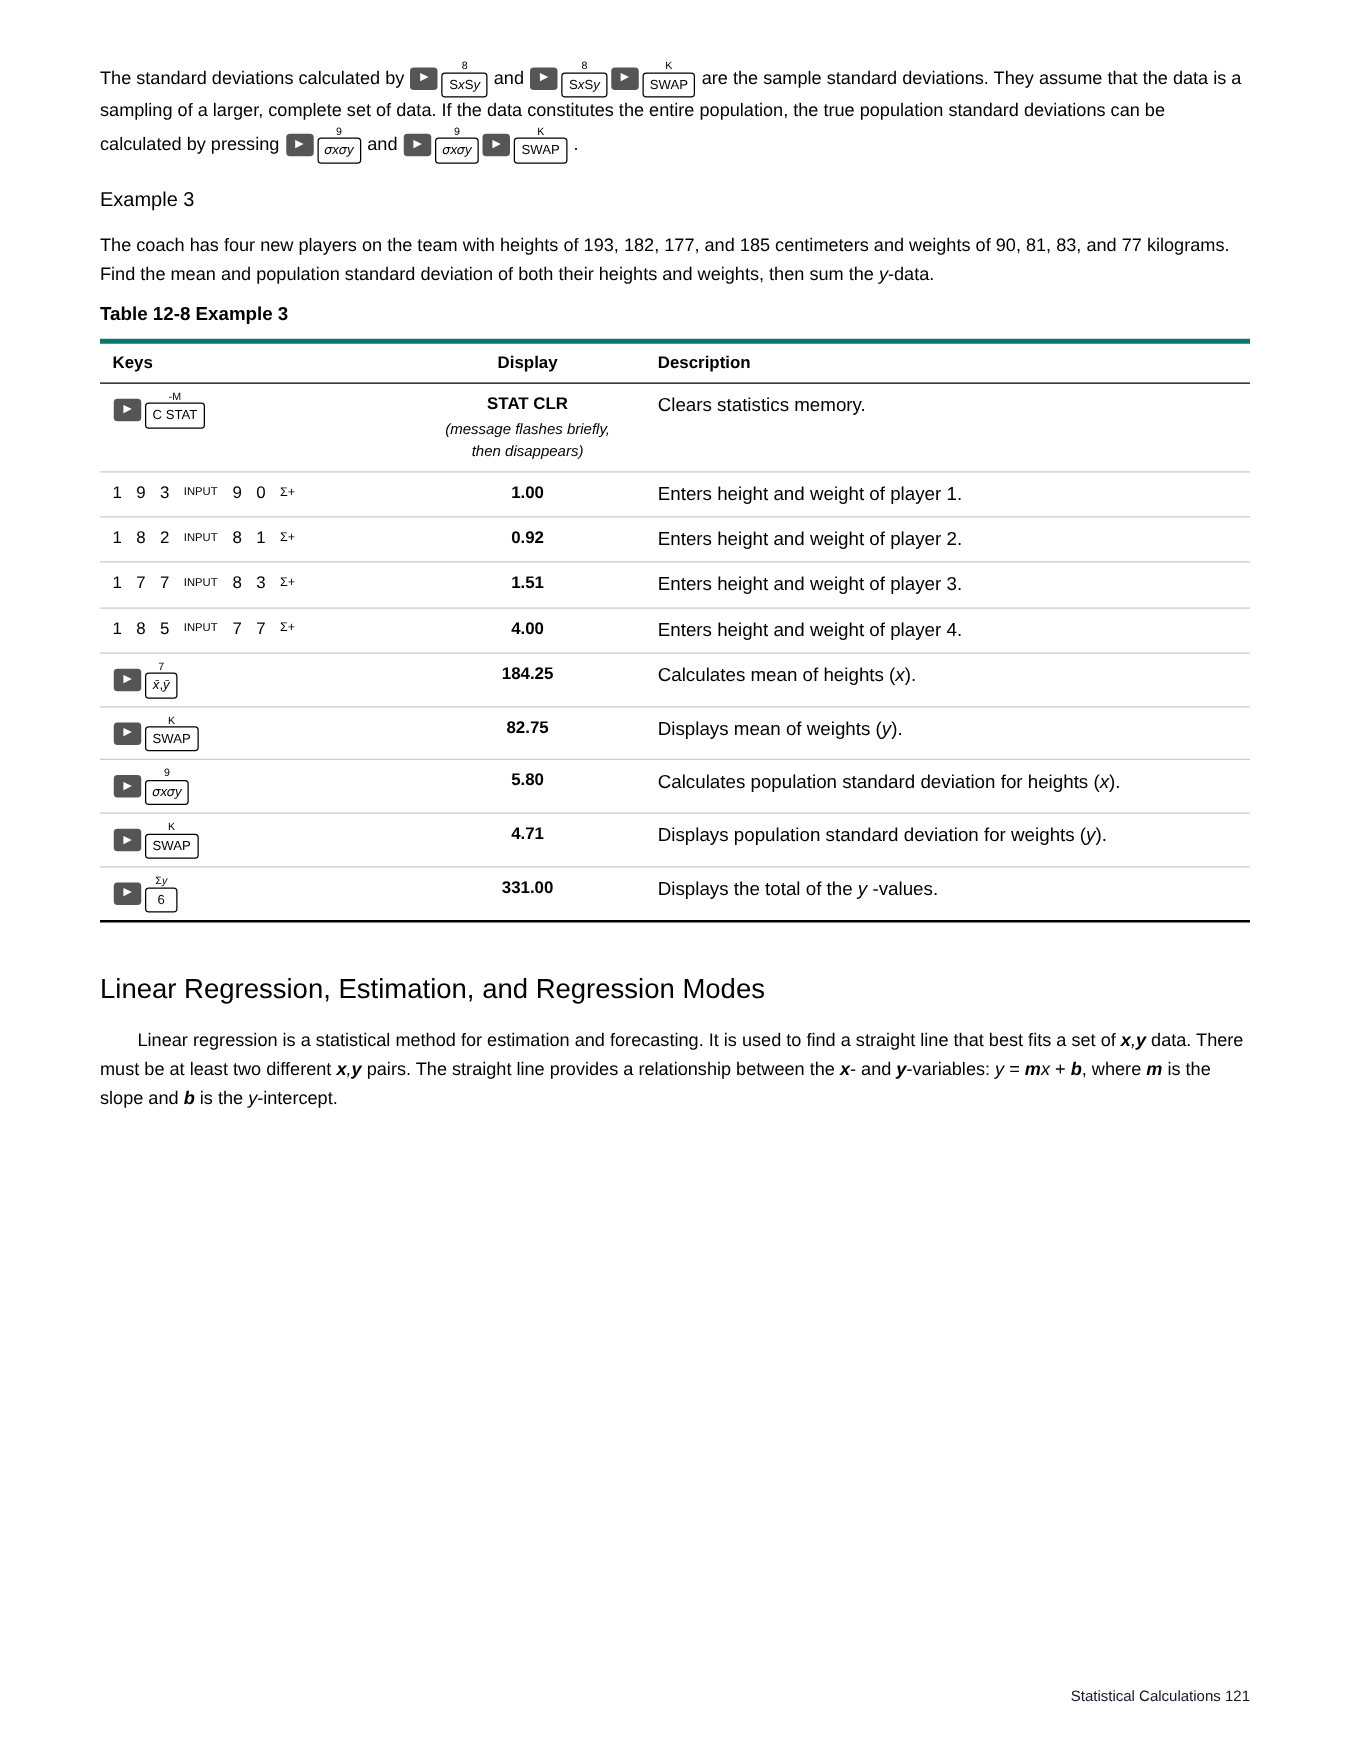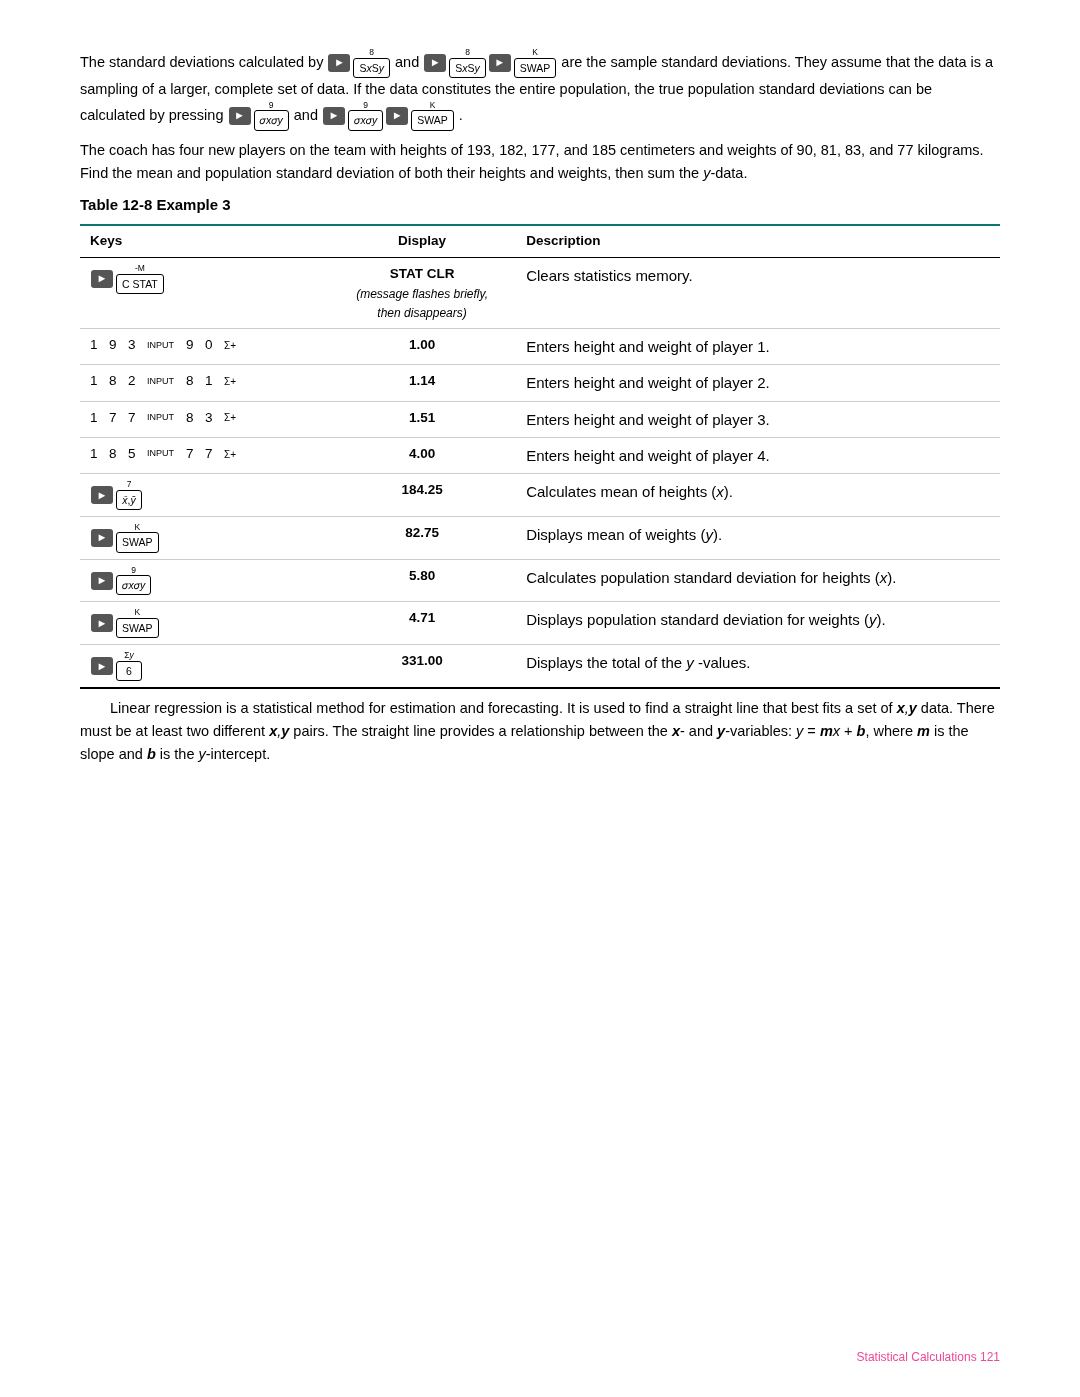--- a/index.html
+++ b/index.html
@@ -53,21 +53,21 @@
 
     .table-caption {
       font-family: Arial, sans-serif;
       font-size: 15px;
       font-weight: bold;
       margin-bottom: 4px;
       padding-left: 0;
     }
 
     .data-table thead tr {
-      border-top: 2px solid #0f766e;
+      border-top: 4px solid #0f766e;
       border-bottom: 1.5px solid #000;
     }
 
     .data-table thead th {
       padding: 5px 10px 5px 10px;
       text-align: left;
       font-weight: bold;
       font-family: Arial, sans-serif;
       font-size: 13.5px;
     }
@@ -141,21 +141,21 @@
     em { font-style: italic; }
     strong { font-weight: bold; }
 
     
     .page-footer {
       position: fixed;
       bottom: 30px;
       right: 80px;
       font-family: Arial, sans-serif;
       font-size: 12px;
-      color: #ec4899;
+      color: #0f172a;
     }
 
     
     .key-wrap {
       display: inline-flex;
       flex-direction: column;
       align-items: center;
       vertical-align: middle;
       margin: 0 1px;
     }
@@ -241,20 +241,21 @@
       </span>
       <span class="arrow-key">►</span>
       <span class="key-wrap">
         <span class="sup-label">K</span>
         <span class="key-box">SWAP</span>
       </span>
     </span>
     <span>.</span>
   </p>
 
+  <p class="example-heading">Example 3</p>
 
   <p class="body-text">
     <span>The coach has four new players on the team with heights of 193, 182, 177, and 185 centimeters and weights of 90, 81, 83, and 77 kilograms. Find the mean and population standard deviation of both their heights and weights, then sum the</span>
     <em>y</em><span>-data.</span>
   </p>
 
   <p class="table-caption">Table 12-8  Example 3</p>
 
   <table class="data-table">
     <thead>
@@ -304,21 +305,21 @@
           <span class="inline-keys-line">
             <span class="key-box" style="min-width:18px;">1</span>
             <span class="key-box" style="min-width:18px;">8</span>
             <span class="key-box" style="min-width:18px;">2</span>
             <span class="key-box" style="min-width:38px;font-size:9px;">INPUT</span>
             <span class="key-box" style="min-width:18px;">8</span>
             <span class="key-box" style="min-width:18px;">1</span>
             <span class="key-box" style="min-width:18px;font-size:10px;">Σ+</span>
           </span>
         </td>
-        <td class="display-cell">1.14</td>
+        <td class="display-cell">0.92</td>
         <td class="desc-cell">Enters height and weight of player 2.</td>
       </tr>
 
       <tr>
         <td class="keys-cell">
           <span class="inline-keys-line">
             <span class="key-box" style="min-width:18px;">1</span>
             <span class="key-box" style="min-width:18px;">7</span>
             <span class="key-box" style="min-width:18px;">7</span>
             <span class="key-box" style="min-width:38px;font-size:9px;">INPUT</span>
@@ -412,20 +413,21 @@
               <span class="key-box">6</span>
             </span>
           </span>
         </td>
         <td class="display-cell">331.00</td>
         <td class="desc-cell">Displays the total of the <em>y</em> -values.</td>
       </tr>
     </tbody>
   </table>
 
+  <h2 class="section-heading">Linear Regression, Estimation, and Regression Modes</h2>
 
   <p class="section-para">
     Linear regression is a statistical method for estimation and forecasting. It is used to find a straight line that best fits a set of <em><strong>x</strong>,<strong>y</strong></em> data. There must be at least two different <em><strong>x</strong>,<strong>y</strong></em> pairs. The straight line provides a relationship between the <em><strong>x</strong></em>- and <em><strong>y</strong></em>-variables: <em>y</em> = <em><strong>m</strong>x</em> + <em><strong>b</strong></em>, where <em><strong>m</strong></em> is the slope and <em><strong>b</strong></em> is the <em>y</em>-intercept.
   </p>
 
 </div>
 
 <div class="page-footer">Statistical Calculations  121</div>
 
 </body></html>

